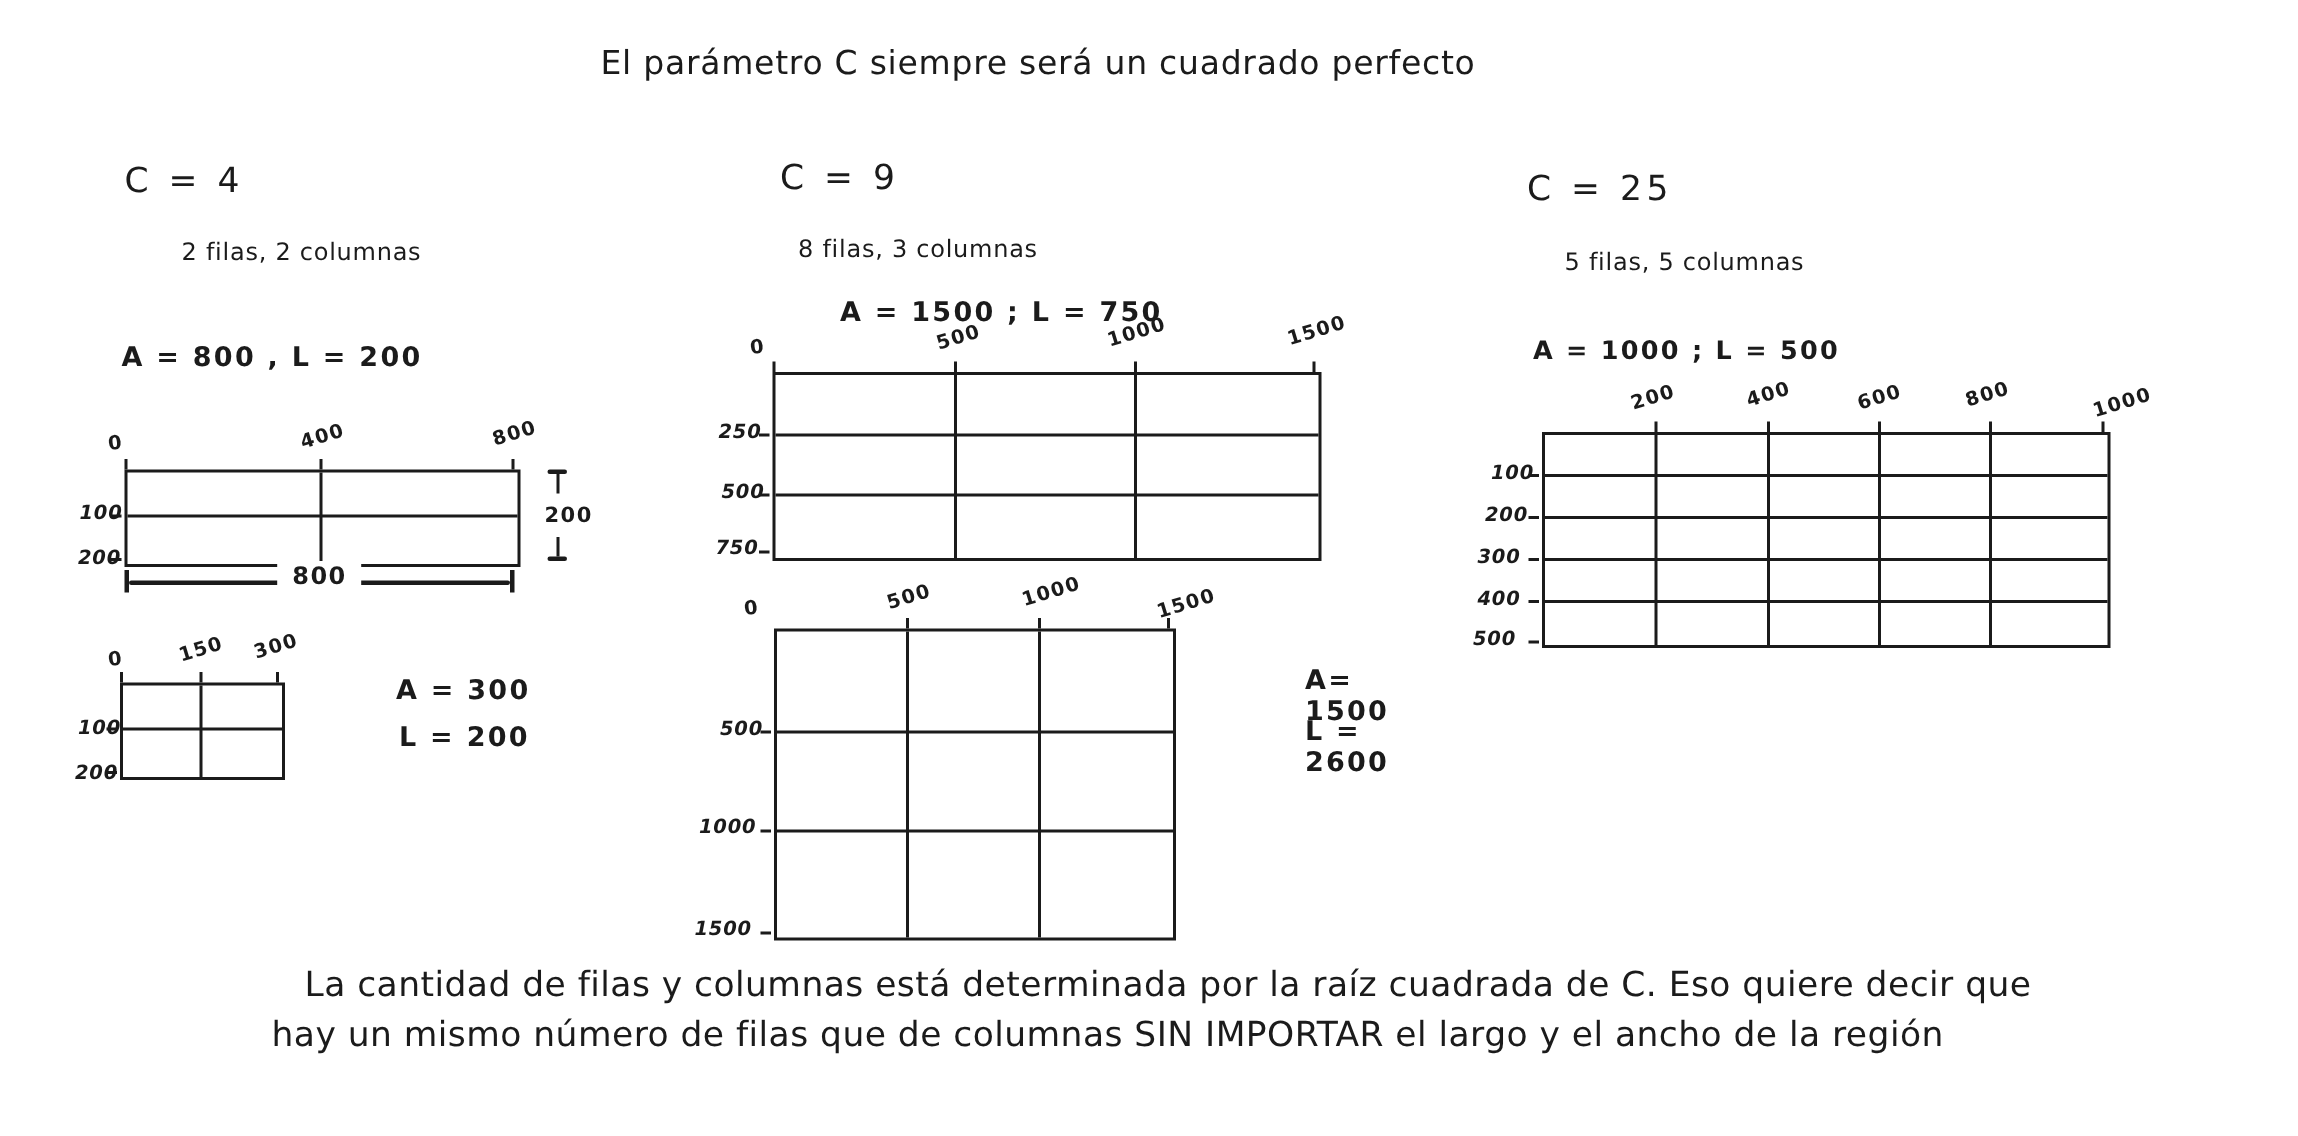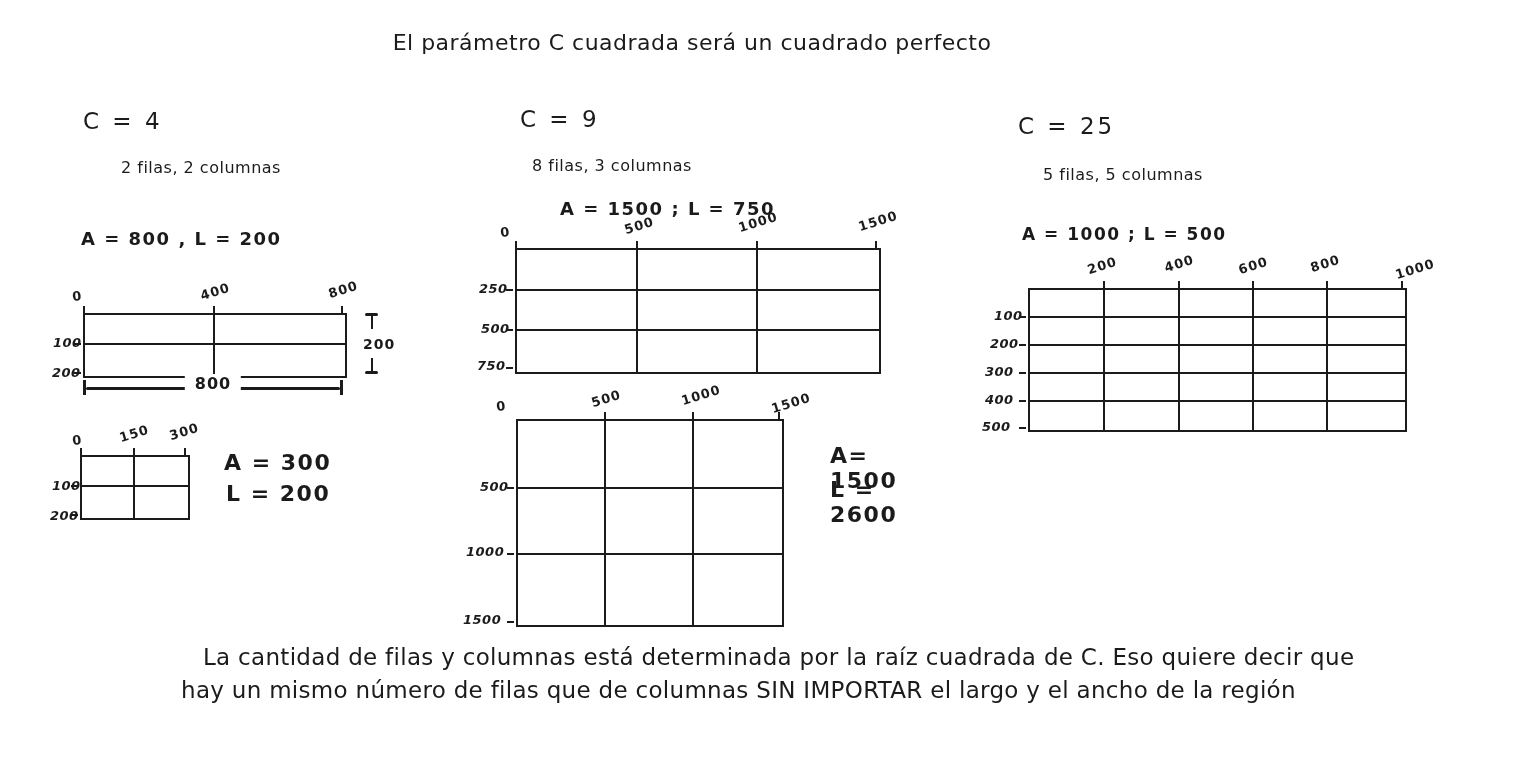--- a/index.html
+++ b/index.html
@@ -19,39 +19,39 @@
   .hl{position:absolute;left:0;right:0;height:2px;background:#1b1b1b;}
   .xt{position:absolute;width:2px;height:7px;background:#1b1b1b;top:-9px;}
   .yt{position:absolute;width:7px;height:2px;background:#1b1b1b;left:-11px;}
   .xlab{position:absolute;font-size:13px;font-weight:700;transform:rotate(-17deg);transform-origin:left bottom;white-space:nowrap;letter-spacing:1px;}
   .ylab{position:absolute;font-size:13px;font-weight:700;white-space:nowrap;letter-spacing:0.5px;font-style:italic;}
   
   .title{font-size:22px;font-weight:500;letter-spacing:0.5px;text-align:center;}
   .clab{font-size:23px;font-weight:500;letter-spacing:3px;}
   .sub{font-size:16px;font-weight:500;letter-spacing:0.5px;}
   .dims{font-size:18px;font-weight:700;letter-spacing:1.5px;}
-  .side{font-size:22px;font-weight:700;letter-spacing:1.5px;}
+  .side{font-size:18px;font-weight:700;letter-spacing:1.5px;margin-left:40px;}
   .footer-line{font-size:23px;font-weight:500;letter-spacing:0.3px;white-space:nowrap;}
   
   .wbrace{position:absolute;height:16px;}
   .wbrace .cap{position:absolute;width:3px;height:15px;background:#1b1b1b;top:0;}
   .wbrace .bar{position:absolute;left:3px;right:3px;top:7px;height:3px;background:#1b1b1b;border-radius:2px;}
   .wbrace .lbl{position:absolute;left:50%;transform:translateX(-50%);top:-6px;background:#fff;padding:0 10px;font-size:16px;font-weight:700;letter-spacing:1px;}
   
   .hbrace{position:absolute;width:26px;}
   .hbrace .cap{position:absolute;height:3px;width:13px;background:#1b1b1b;left:3px;border-radius:2px;}
   .hbrace .stem{position:absolute;width:2px;background:#1b1b1b;left:9px;}
   .hbrace .lbl{position:absolute;top:50%;transform:translateY(-50%);left:1px;background:#fff;font-size:14px;font-weight:700;letter-spacing:1px;}
 </style>
 </head>
 <body>
 
 <div id="canvas">
 
-  <div class="abs title" style="left:192px;top:30px;width:1000px;">El parámetro C cuadrada será un cuadrado perfecto</div>
+  <div class="abs title" style="left:192px;top:30px;width:1000px;">El parámetro C siempre será un cuadrado perfecto</div>
 
   <div class="panel" style="left:48px;top:100px;width:360px;height:450px;">
     <div class="abs clab" style="left:35px;top:8px;">C = 4</div>
     <div class="abs sub" style="left:73px;top:58px;">2 filas, 2 columnas</div>
     <div class="abs dims" style="left:33px;top:128px;">A = 800 ,   L = 200</div>
 
     <div class="grid" style="left:35px;top:213px;width:260px;height:61px;">
       <div class="vl" style="left:128px;"></div>
       <div class="hl" style="top:28px;"></div>
       <div class="xt" style="left:-2px;"></div>

